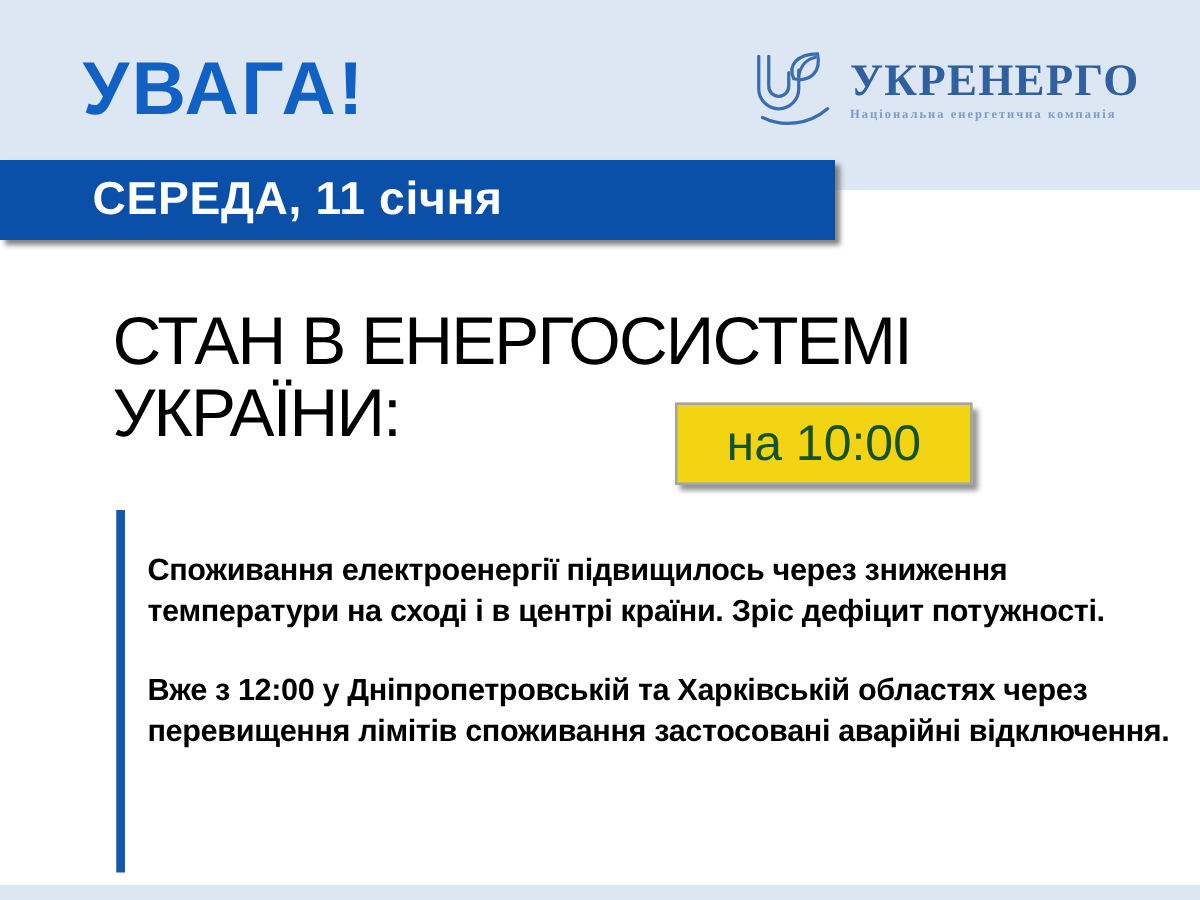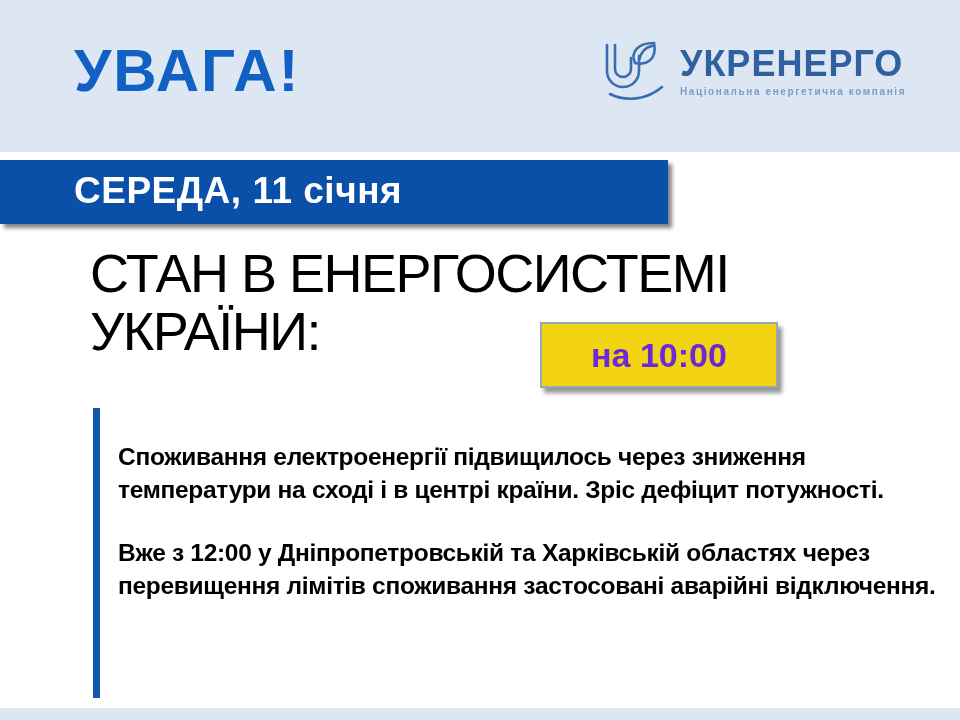--- a/index.html
+++ b/index.html
@@ -6,57 +6,56 @@
   html,body { background:#ffffff; }
   .frame {
     position:relative; width:960px; height:720px; overflow:hidden;
     background:#ffffff; font-family:"Liberation Sans", sans-serif;
   }
   .header-band {
     position:absolute; top:0; left:0; width:960px; height:152px;
     background:#dce7f3;
   }
   .attention {
-    position:absolute; top:36px; left:74px;
+    position:absolute; top:36px; left:66px;
     font-size:60px; font-weight:bold; letter-spacing:2px;
     color:#1161c4;
   }
   .logo {
     position:absolute; top:40px; left:602px; width:320px;
     display:flex; align-items:flex-start; gap:10px;
   }
   .logo-mark { width:68px; height:64px; flex:0 0 auto; }
-  .logo-textcol { padding-top:6px; }
+  .logo-textcol { padding-top:6px;font-family:Liberation Serif, serif; }
   .logo-name {
     font-size:36px; font-weight:bold; color:#30609f; letter-spacing:1px;
     line-height:1;
   }
   .logo-tagline {
     margin-top:4px; font-size:10px; font-weight:bold; color:#7d9cc4;
     letter-spacing:1.6px; white-space:nowrap;
   }
   .date-banner {
     position:absolute; top:128px; left:0; width:668px; height:64px;
     background:#0a4fa8; color:#ffffff;
     font-size:37px; font-weight:bold; line-height:62px;
     padding-left:74px; letter-spacing:0.5px;
     box-shadow:4px 4px 4px rgba(90,90,90,0.75);
-    margin-top:32px;
   }
   .heading {
     position:absolute; top:244px; left:90px;
     font-size:54px; font-weight:normal; color:#000000;
     letter-spacing:-1.5px; line-height:58px;
   }
   .time-badge {
     position:absolute; left:540px; top:322px; width:238px; height:66px;
     background:#f2d413; border:2px solid #99a6b6;
     box-shadow:4px 5px 4px rgba(60,60,60,0.55);
     display:flex; align-items:center; justify-content:center;
-    font-size:34px; font-weight:bold; color:#6d28d9;
+    font-size:40px; font-weight:normal; color:#14532d;
   }
   .accent-bar {
     position:absolute; left:93px; top:408px; width:7px; height:290px;
     background:#1358ad;
   }
   .paragraphs {
     position:absolute; left:118px; top:420px; width:842px;
   }
   .para {
     font-size:24.5px; font-weight:bold; color:#000000;

